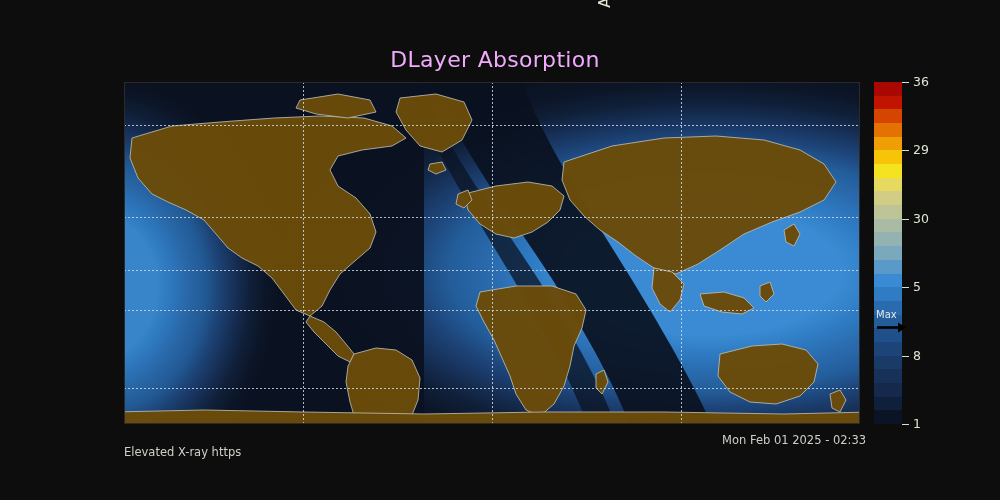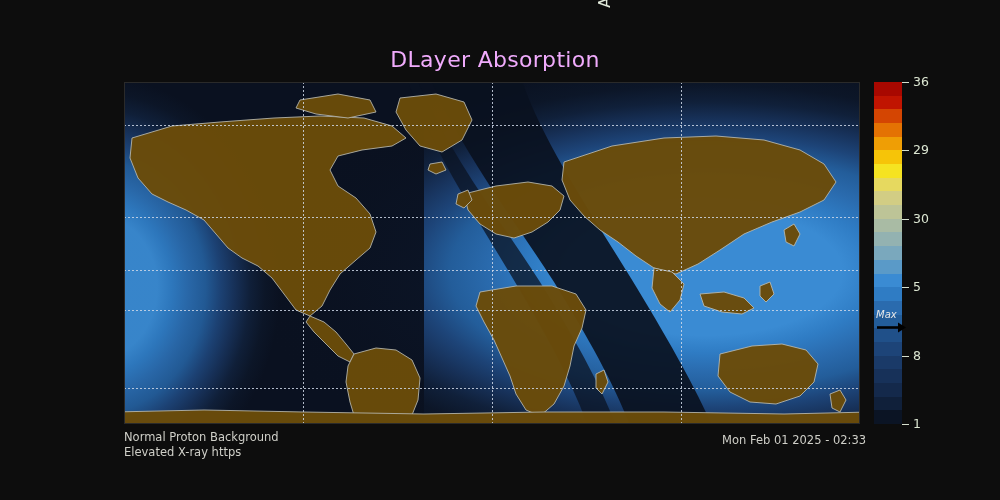--- a/index.html
+++ b/index.html
@@ -115,21 +115,20 @@
     height: 26px;
     pointer-events: none;
   }
   #cbar-max-label {
     position: absolute;
     left: 0; top: 0;
     font-size: 10px;
     color: #e8e8e8;
     line-height: 1;
     white-space: nowrap;
-    font-style: italic;
   }
   #cbar-max-arrow { position: absolute; left: 0; top: 11px; }
 
   
   .note {
     position: absolute;
     font-size: 11.5px;
     color: #cfcfc8;
     white-space: nowrap;
   }
@@ -292,18 +291,17 @@
       <div class="cbar-tick" style="top: 68.4px;"></div>
       <div class="cbar-ticklabel" style="top: 62.4px; text-align: center;">29</div>
       <div class="cbar-tick" style="top: 0px;"></div>
       <div class="cbar-ticklabel" style="top: -6px;">36</div>
     </div>
 
   <div id="cbar-axis-label">
     <span id="cbar-axis-label-inner">Affected Frequency (MHz)</span>
   </div>
 
-  <div class="note" id="note-proton">Normal Proton Background</div>
   <div class="note" id="note-xray">Elevated X-ray https</div>
   <div class="note" id="timestamp">Mon Feb 01 2025 - 02:33</div>
 
 
 </div>
 
 </body></html>

